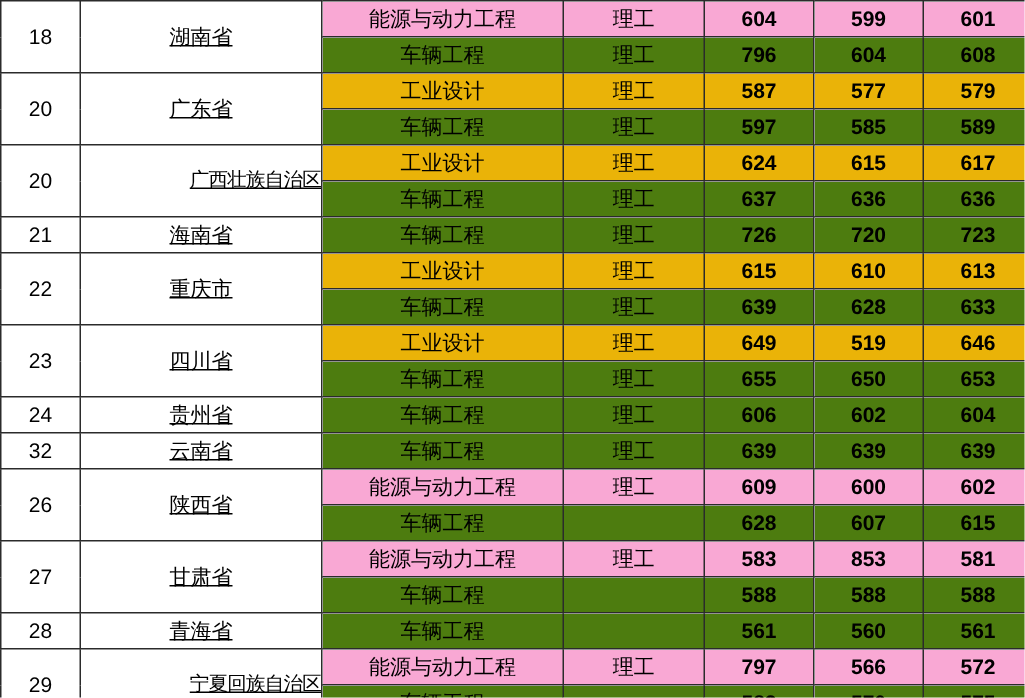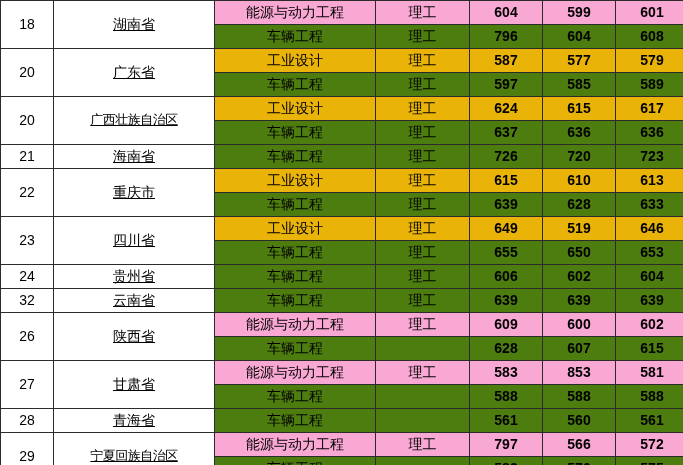--- a/index.html
+++ b/index.html
@@ -37,20 +37,21 @@
   td.col-score { width: 72px; font-weight: bold; }
 
   td.region-cell {
     font-size: 14px;
     letter-spacing: 0px;
     text-decoration: underline;
   }
   td.region-cell.long {
     font-size: 13px;
     letter-spacing: -0.5px;
+    text-align: right;
   }
 
   
   .theme-blue { background: #f9a8d4; }
   .theme-green { background: #4d7c0f; }
   .theme-orange { background: #eab308; }
   .theme-white { background: #ffffff; }
 </style>
 </head>
 <body>

